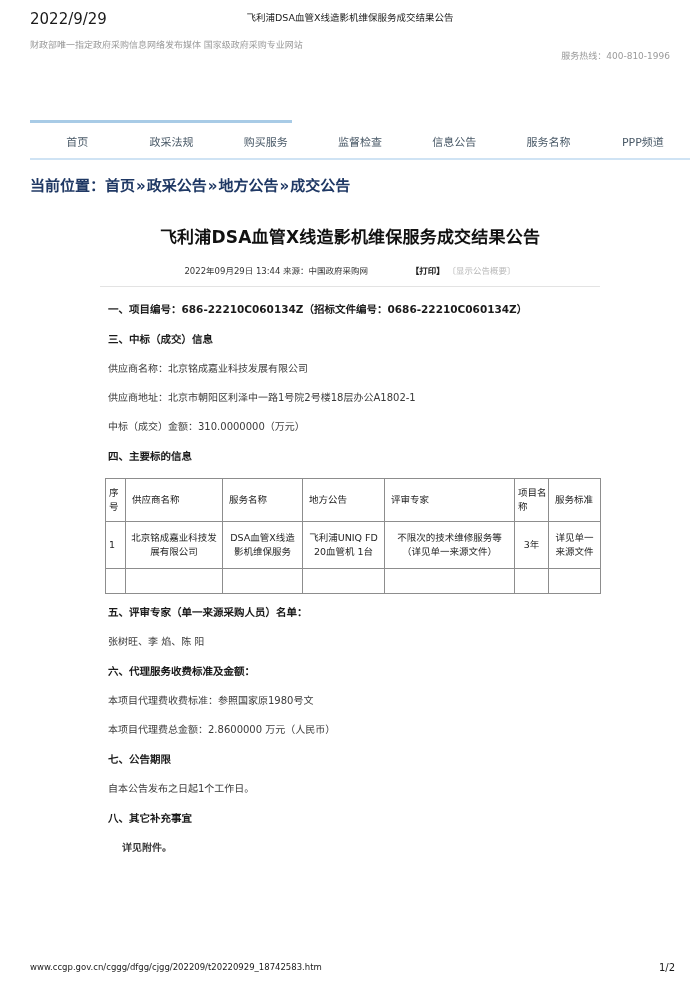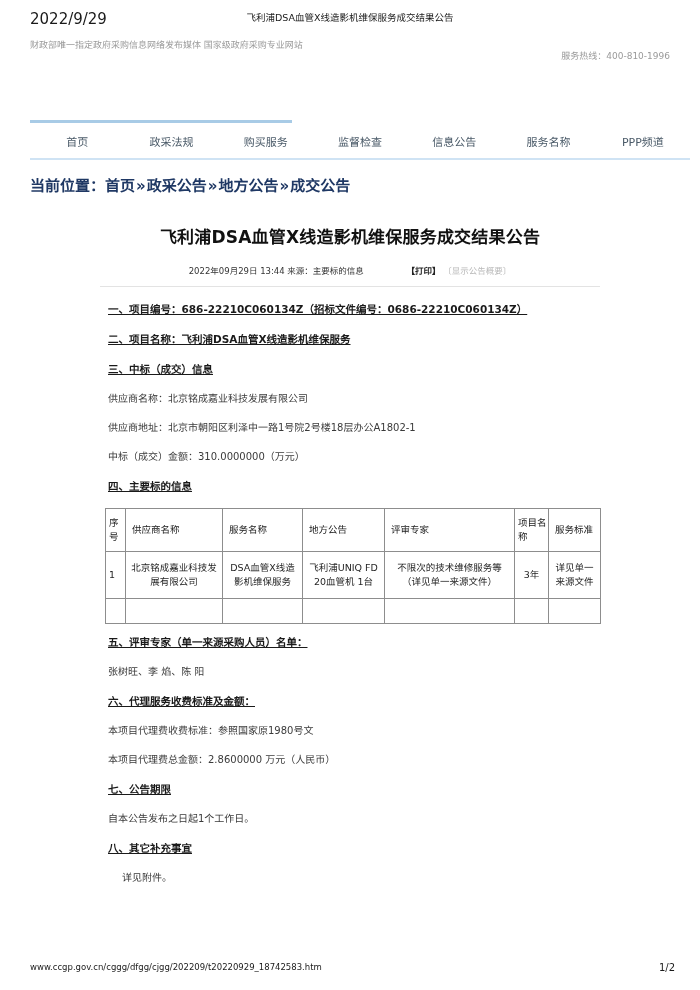--- a/index.html
+++ b/index.html
@@ -150,29 +150,28 @@
   }
 
   
   .body-block { margin-top: 14px; }
   .sec-head {
     font-size: 10.5px;
     font-weight: bold;
     color: #1a1a1a;
     line-height: 16px;
     margin: 0 0 14px 8px;
-    text-decoration: underline;
   }
   .para {
     font-size: 10px;
     color: #3a3a3a;
     line-height: 15px;
     margin: 0 0 14px 8px;
   }
-  .para.indent { margin-left: 22px; }
+  .para.indent { margin-left: 22px; font-weight: bold; }
 
   
   .tbl-wrap { margin: 0 0 10px 5px; }
   table.main-tbl {
     border-collapse: collapse;
     width: 495px;
     table-layout: fixed;
   }
   table.main-tbl td {
     border: 1px solid #8d8d8d;
@@ -256,29 +255,28 @@
   </div>
   <div class="nav-rule-bottom"></div>
 </div>
 
 <div class="breadcrumb"><span>当前位置：</span><span class="crumb">首页</span><span class="sep">»</span><span class="crumb">政采公告</span><span class="sep">»</span><span class="crumb">地方公告</span><span class="sep">»</span><span class="crumb">成交公告</span></div>
 
 <div class="article">
 
   <div class="art-title">飞利浦DSA血管X线造影机维保服务成交结果公告</div>
 
-  <div class="art-meta"><span>2022年09月29日 13:44</span>&nbsp;<span>来源：主要标的信息</span>&nbsp;<span class="print-link">【打印】</span>&nbsp;<span class="summary-link">〔显示公告概要〕</span></div>
+  <div class="art-meta"><span>2022年09月29日 13:44</span>&nbsp;<span>来源：中国政府采购网</span>&nbsp;<span class="print-link">【打印】</span>&nbsp;<span class="summary-link">〔显示公告概要〕</span></div>
 
   <div class="art-divider"></div>
 
   <div class="body-block">
 
     <div class="sec-head">一、项目编号：686-22210C060134Z（招标文件编号：0686-22210C060134Z）</div>
 
-    <div class="sec-head">二、项目名称：飞利浦DSA血管X线造影机维保服务</div>
 
     <div class="sec-head">三、中标（成交）信息</div>
 
     <div class="para">供应商名称：北京铭成嘉业科技发展有限公司</div>
 
     <div class="para">供应商地址：北京市朝阳区利泽中一路1号院2号楼18层办公A1802-1</div>
 
     <div class="para">中标（成交）金额：310.0000000（万元）</div>
 
     <div class="sec-head">四、主要标的信息</div>

